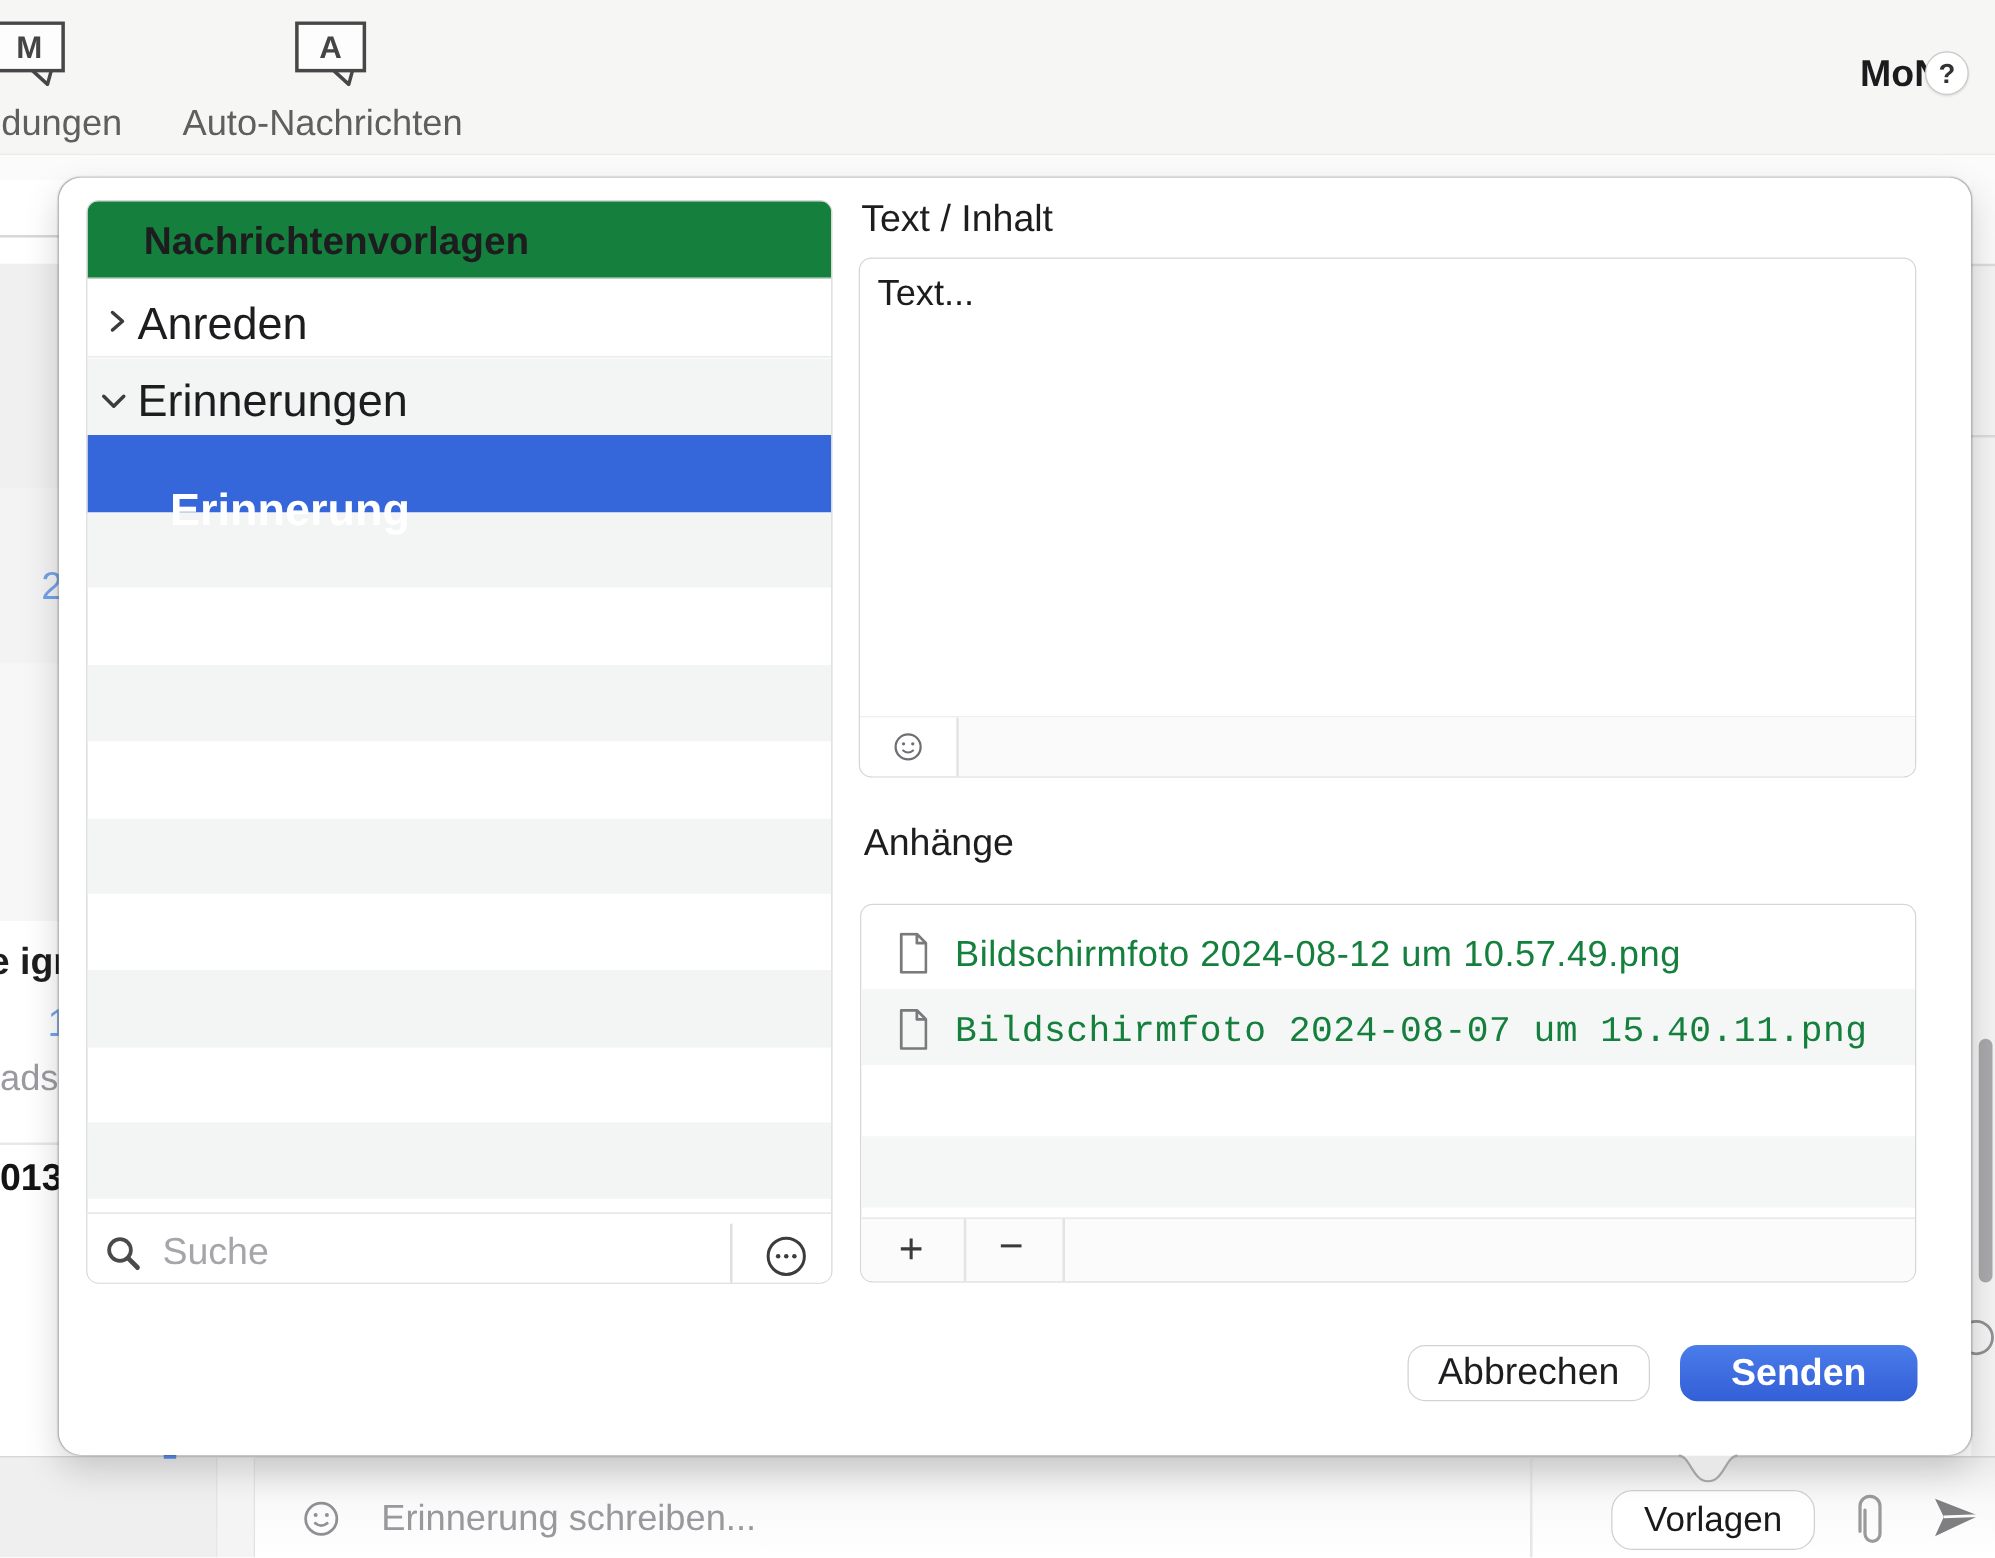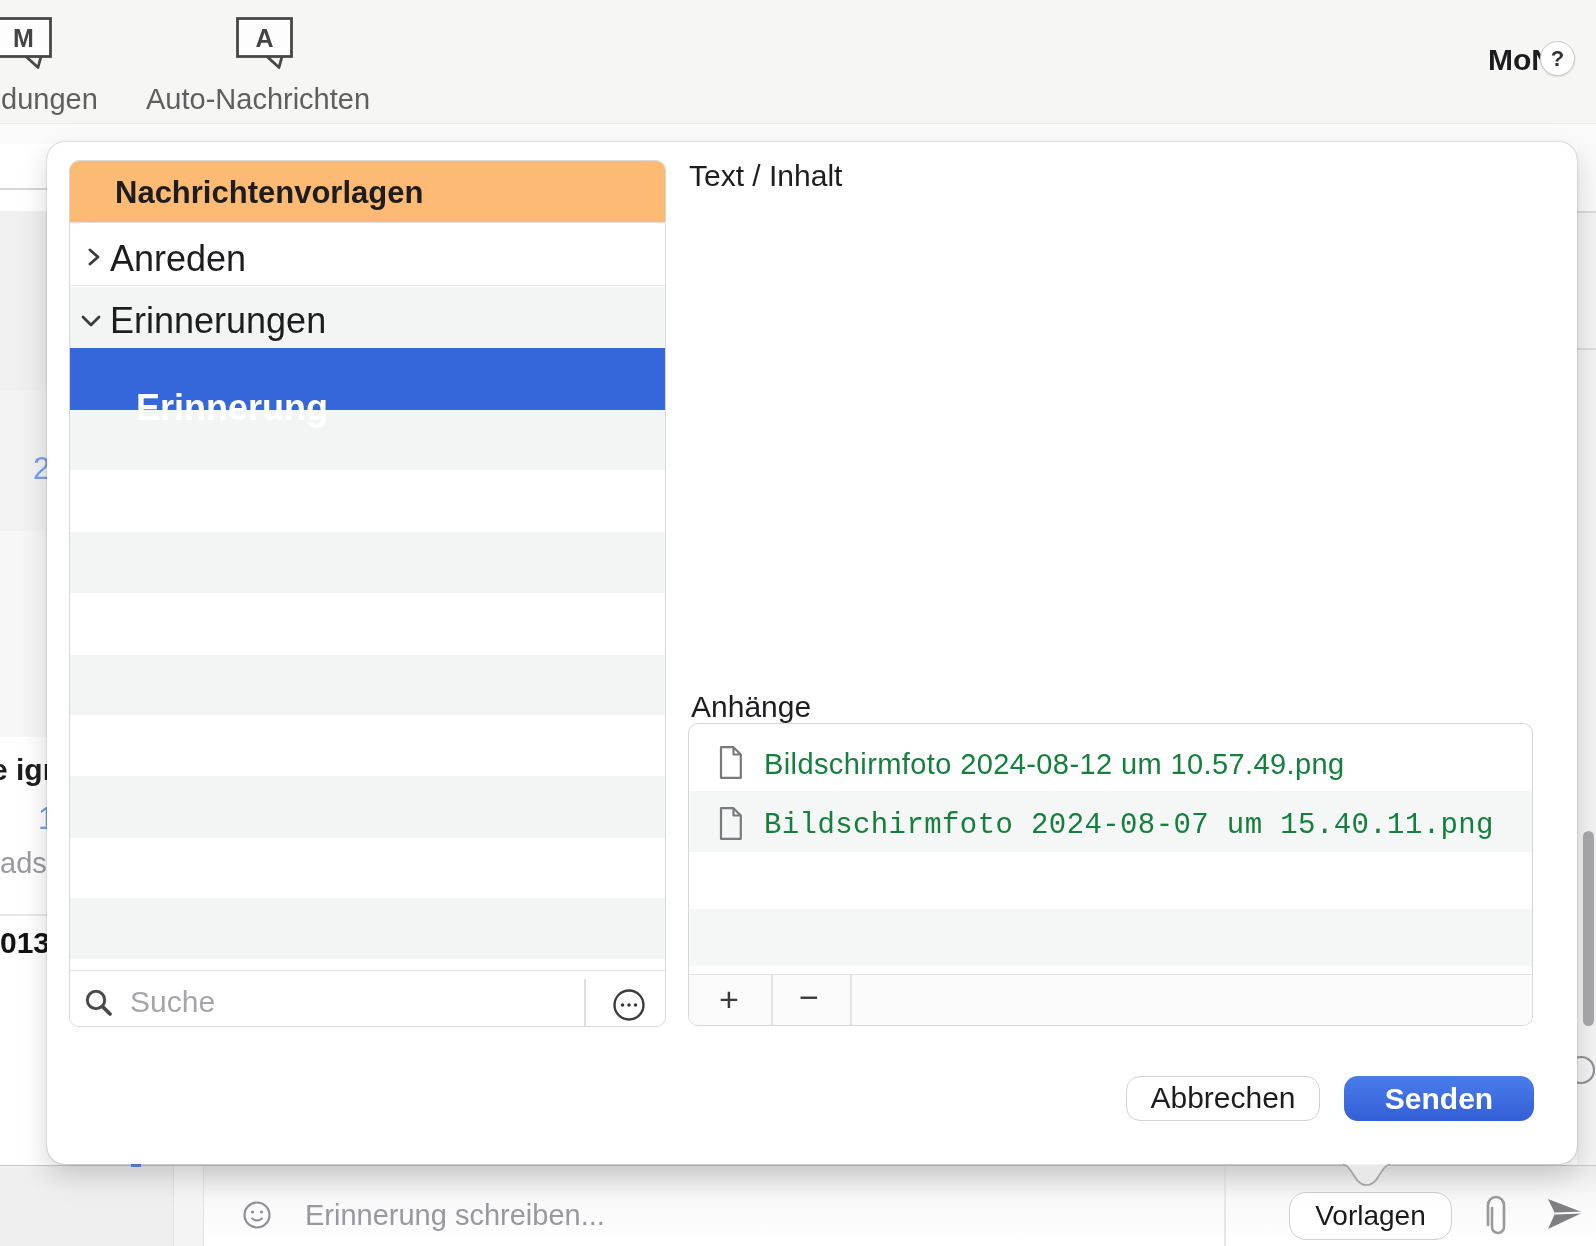--- a/index.html
+++ b/index.html
@@ -31,21 +31,21 @@
   #bb-vline{left:1224px;top:1166px;width:1.5px;height:80px;background:#e6e6e7;}
   #bluedash{left:131px;top:1163.5px;width:10px;height:3px;background:#5b8def;}
   #writetext{left:305px;top:1199px;font-size:29px;color:#98989d;}
   #vorlagenbtn{left:1289px;top:1192px;width:163px;height:48px;background:#fff;border:1.5px solid #cfcfcf;border-radius:17px;
      text-align:center;line-height:46px;font-size:28px;color:#1a1a1a;box-sizing:border-box;}
   
   #popover{left:47px;top:142px;width:1530px;height:1022px;background:#fff;border-radius:18px;
     box-shadow:0 0 1.5px rgba(0,0,0,0.42), 0 12px 28px rgba(0,0,0,0.17);}
   
   #lpanel{left:22px;top:18px;width:597px;height:867px;border:1.5px solid #d8d8d8;border-radius:10px;background:#fff;box-sizing:border-box;overflow:hidden;}
-  #lp-head{left:0;top:0;width:100%;height:61px;border-bottom:1.5px solid #e2e2e2;background:#fdba74;z-index:3;}
+  #lp-head{left:0;top:0;width:100%;height:61px;border-bottom:1.5px solid #e2e2e2;background:#15803d;z-index:3;}
   #lp-head span{position:absolute;left:45px;top:14px;font-size:31px;font-weight:bold;color:#1d1d1f;}
   .row{left:0;width:100%;}
   .rowtext{font-size:36px;color:#1d1d1f;}
   .chev{stroke:#3c3c3c;stroke-width:2.8;fill:none;stroke-linecap:round;stroke-linejoin:round;}
   #selrow{background:#3566da;}
   #seltext{color:#fff;font-weight:600;}
   .gray{background:#f3f4f4;}
   #lp-search{left:0;top:809px;width:100%;height:56px;border-top:1.5px solid #e0e0e0;background:#fff;}
   #suche{left:60px;top:14px;font-size:30px;color:#a5a5aa;}
   #lp-divider{left:514px;top:8px;width:1.5px;height:48px;background:#e0e0e0;}
@@ -165,21 +165,34 @@
         <svg class="abs" style="left:542px;top:17px;" width="34" height="34" viewBox="0 0 34 34">
           <circle cx="17" cy="17" r="14.5" fill="none" stroke="#3c3c3c" stroke-width="2.4"></circle>
           <circle cx="10.5" cy="17" r="1.8" fill="#3c3c3c"></circle>
           <circle cx="17" cy="17" r="1.8" fill="#3c3c3c"></circle>
           <circle cx="23.5" cy="17" r="1.8" fill="#3c3c3c"></circle>
         </svg>
       </div>
     </div>
 
     <div class="abs rlabel" style="left:642px;top:17px;">Text / Inhalt</div>
-    <div class="abs rlabel" style="left:644px;top:548px;">Anhänge</div>
+    <div class="abs" id="textbox">
+      <div class="abs" style="left:14px;top:12px;font-size:29px;color:#1c1c1c;">Text...</div>
+      <div class="abs" id="textbox-foot">
+        <div class="abs" style="left:78.5px;top:0;right:0;height:47px;background:#fafafa;border-radius:0 0 10px 0;"></div>
+        <div class="abs" id="tb-div"></div>
+        <svg class="abs" style="left:27px;top:12px;" width="23" height="23" viewBox="0 0 23 23">
+          <circle cx="11.5" cy="11.5" r="10" fill="none" stroke="#6e6e73" stroke-width="1.8"></circle>
+          <circle cx="7.8" cy="9" r="1.3" fill="#6e6e73"></circle>
+          <circle cx="15.2" cy="9" r="1.3" fill="#6e6e73"></circle>
+          <path d="M7,14 Q11.5,18 16,14" fill="none" stroke="#6e6e73" stroke-width="1.6"></path>
+        </svg>
+      </div>
+    </div>
+    <div class="abs rlabel" style="left:644px;top:516px;">Anhänge</div>
     <div class="abs" id="attachbox">
       <div class="abs att-gray" style="left:0;top:67px;width:100%;height:61px;"></div>
       <div class="abs att-gray" style="left:0;top:185px;width:100%;height:57px;"></div>
       <svg class="abs" style="left:30px;top:22px;" width="23" height="33" viewBox="0 0 23 33">
         <path d="M2,1.2 L14.5,1.2 L21.8,8.5 L21.8,31.8 L2,31.8 Z M14.5,1.2 L14.5,8.5 L21.8,8.5" fill="none" stroke="#7a7a7d" stroke-width="2.2" stroke-linejoin="round"></path>
       </svg>
       <div class="abs attname" style="left:75px;top:24px;">Bildschirmfoto 2024-08-12 um 10.57.49.png</div>
       <svg class="abs" style="left:30px;top:83px;" width="23" height="33" viewBox="0 0 23 33">
         <path d="M2,1.2 L14.5,1.2 L21.8,8.5 L21.8,31.8 L2,31.8 Z M14.5,1.2 L14.5,8.5 L21.8,8.5" fill="none" stroke="#7a7a7d" stroke-width="2.2" stroke-linejoin="round"></path>
       </svg>

